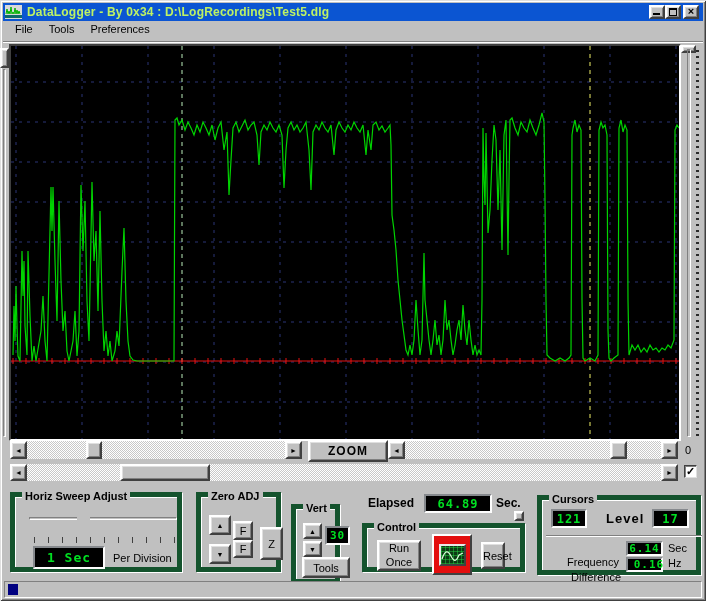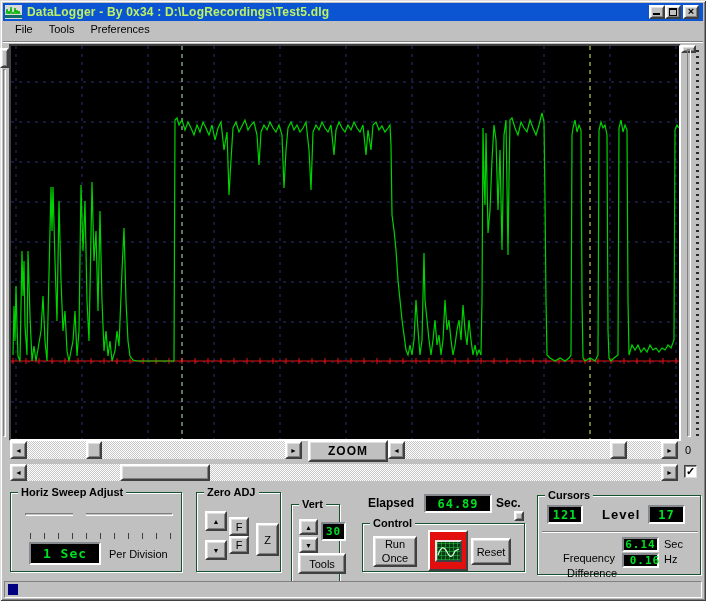--- a/index.html
+++ b/index.html
@@ -39,21 +39,21 @@
   
   .scrollbar { background:#c0c0c0; }
   .sb-btn { position:absolute; top:0; width:17px; height:100%; padding:0; font-size:7px; line-height:1; color:#000;
     display:flex; align-items:center; justify-content:center; }
   .sb-track { position:absolute; left:17px; right:17px; top:0; bottom:0;
     background:repeating-conic-gradient(#ffffff 0% 25%, #c8c8c8 0% 50%); background-size:2px 2px; }
   .sb-thumb { position:absolute; top:0; height:100%; }
   .zoom-btn { left:308px; top:440px; width:80px; height:22px; font-size:12px; font-weight:bold; letter-spacing:1px; padding:0; }
   .checkbox { left:684px; top:465px; width:13px; height:13px; background:#ffffff; border:1px solid; border-color:#404040 #dfdfdf #dfdfdf #404040; box-shadow: inset 1px 1px 0 #808080; font-size:11px; font-weight:bold; line-height:10px; text-align:center; color:#000; }
   
-  .group { border:1px solid #14532d; box-shadow: inset 1px 1px 0 #ffffff, 1px 1px 0 #ffffff; }
+  .group { border:5px solid #14532d; box-shadow: inset 1px 1px 0 #ffffff, 1px 1px 0 #ffffff; }
   .gb-title { position:absolute; top:-7px; left:7px; background:#c0c0c0; padding:0 3px; font-size:11px; font-weight:bold; color:#000; white-space:nowrap; }
   .lcd { background:#000; color:#00e022; border:2px solid; border-color:#86898d #fdfdfd #fdfdfd #86898d;
     font-family:"DejaVu Sans Mono", monospace; font-weight:bold; font-size:12px; letter-spacing:1px;
     display:flex; align-items:center; justify-content:center; }
   .lbl { font-size:11px; color:#000; white-space:nowrap; }
   .lbl-b { font-size:12px; font-weight:bold; color:#000; white-space:nowrap; }
   .spin-btn { font-size:7px; line-height:1; padding:0; color:#000; display:flex; align-items:center; justify-content:center; }
   .push-btn { font-size:11px; color:#000; padding:0; text-align:center; }
   .hthumb { background:#c0c0c0; clip-path:polygon(0 0,100% 0,100% 62%,50% 100%,0 62%);
     filter:drop-shadow(1px 1px 0 #404040) drop-shadow(-1px -1px 0 #ffffff); }
@@ -274,21 +274,21 @@
     <button class="abs push-btn b-raised" style="left:10px; top:12px; width:44px; height:31px; line-height:1.25;">Run Once</button>
     <button class="abs b-raised red-btn" style="left:65px; top:6px; width:40px; height:41px;">
       <span class="red-face">
         <span class="scope-icon">
           <svg width="23" height="18" viewBox="0 0 23 18" style="position:absolute; left:0; top:0;">
             <path d="M1 13 C4 4, 7 4, 10 10 S 15 16, 18 9 L22 7" fill="none" stroke="#d8ffd8" stroke-width="1.2"></path>
           </svg>
         </span>
       </span>
     </button>
-    <button class="abs push-btn b-raised" style="left:108px; top:14px; width:40px; height:27px;">Reset</button>
+    <button class="abs push-btn b-raised" style="left:114px; top:14px; width:24px; height:27px;">Reset</button>
   </div>
 
   <div class="abs group" style="left:537px; top:495px; width:164px; height:80px;">
     <span class="gb-title">Cursors</span>
     <div class="abs lcd" style="left:9px; top:9px; width:36px; height:19px;">121</div>
     <span class="abs lbl-b" style="left:64px; top:11px; font-size:13px; letter-spacing:1px;">Level</span>
     <div class="abs lcd" style="left:110px; top:9px; width:37px; height:19px;">17</div>
     <div class="abs etched-h" style="left:4px; top:35px; width:156px; height:2px;"></div>
     <span class="abs lbl" style="left:27px; top:42px; width:52px; text-align:right;margin-top:29px;">Difference</span>
     <div class="abs lcd" style="left:84px; top:41px; width:37px; height:15px; font-size:11px;">6.14</div>

